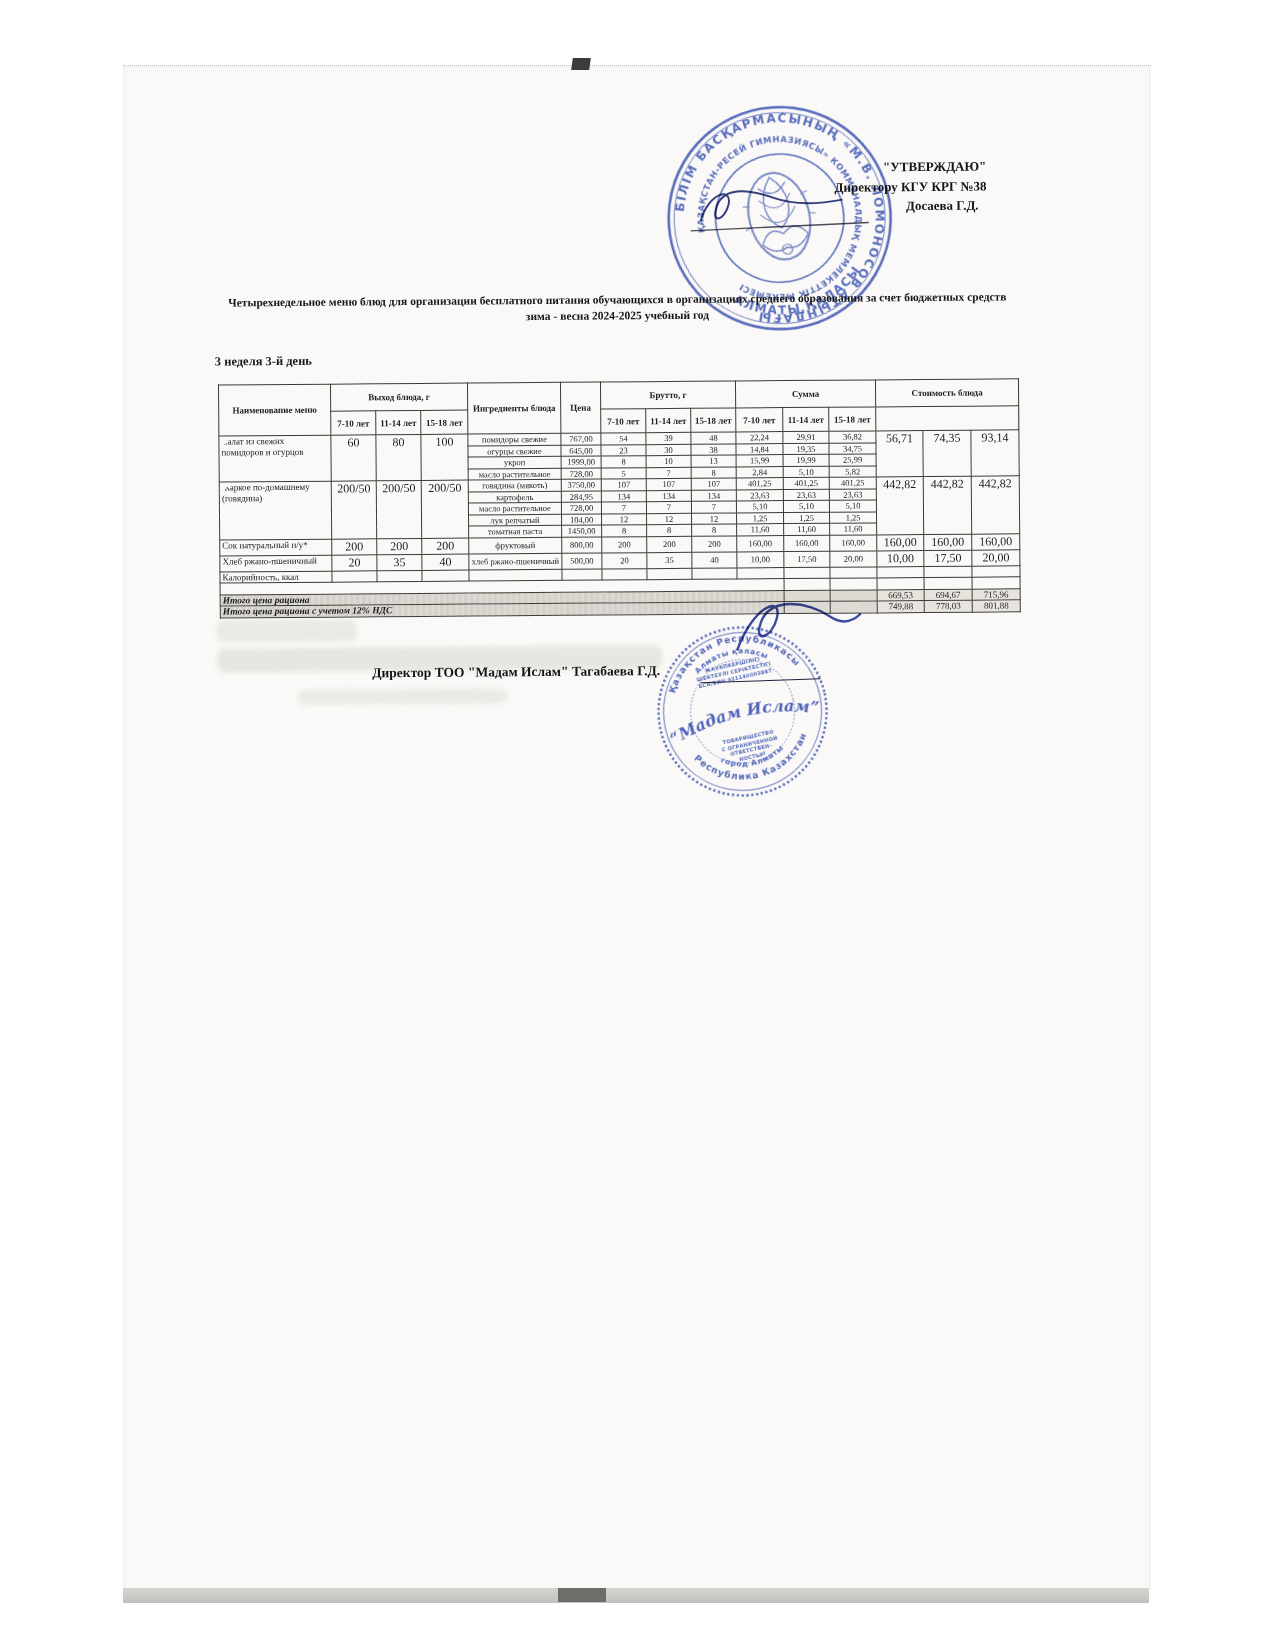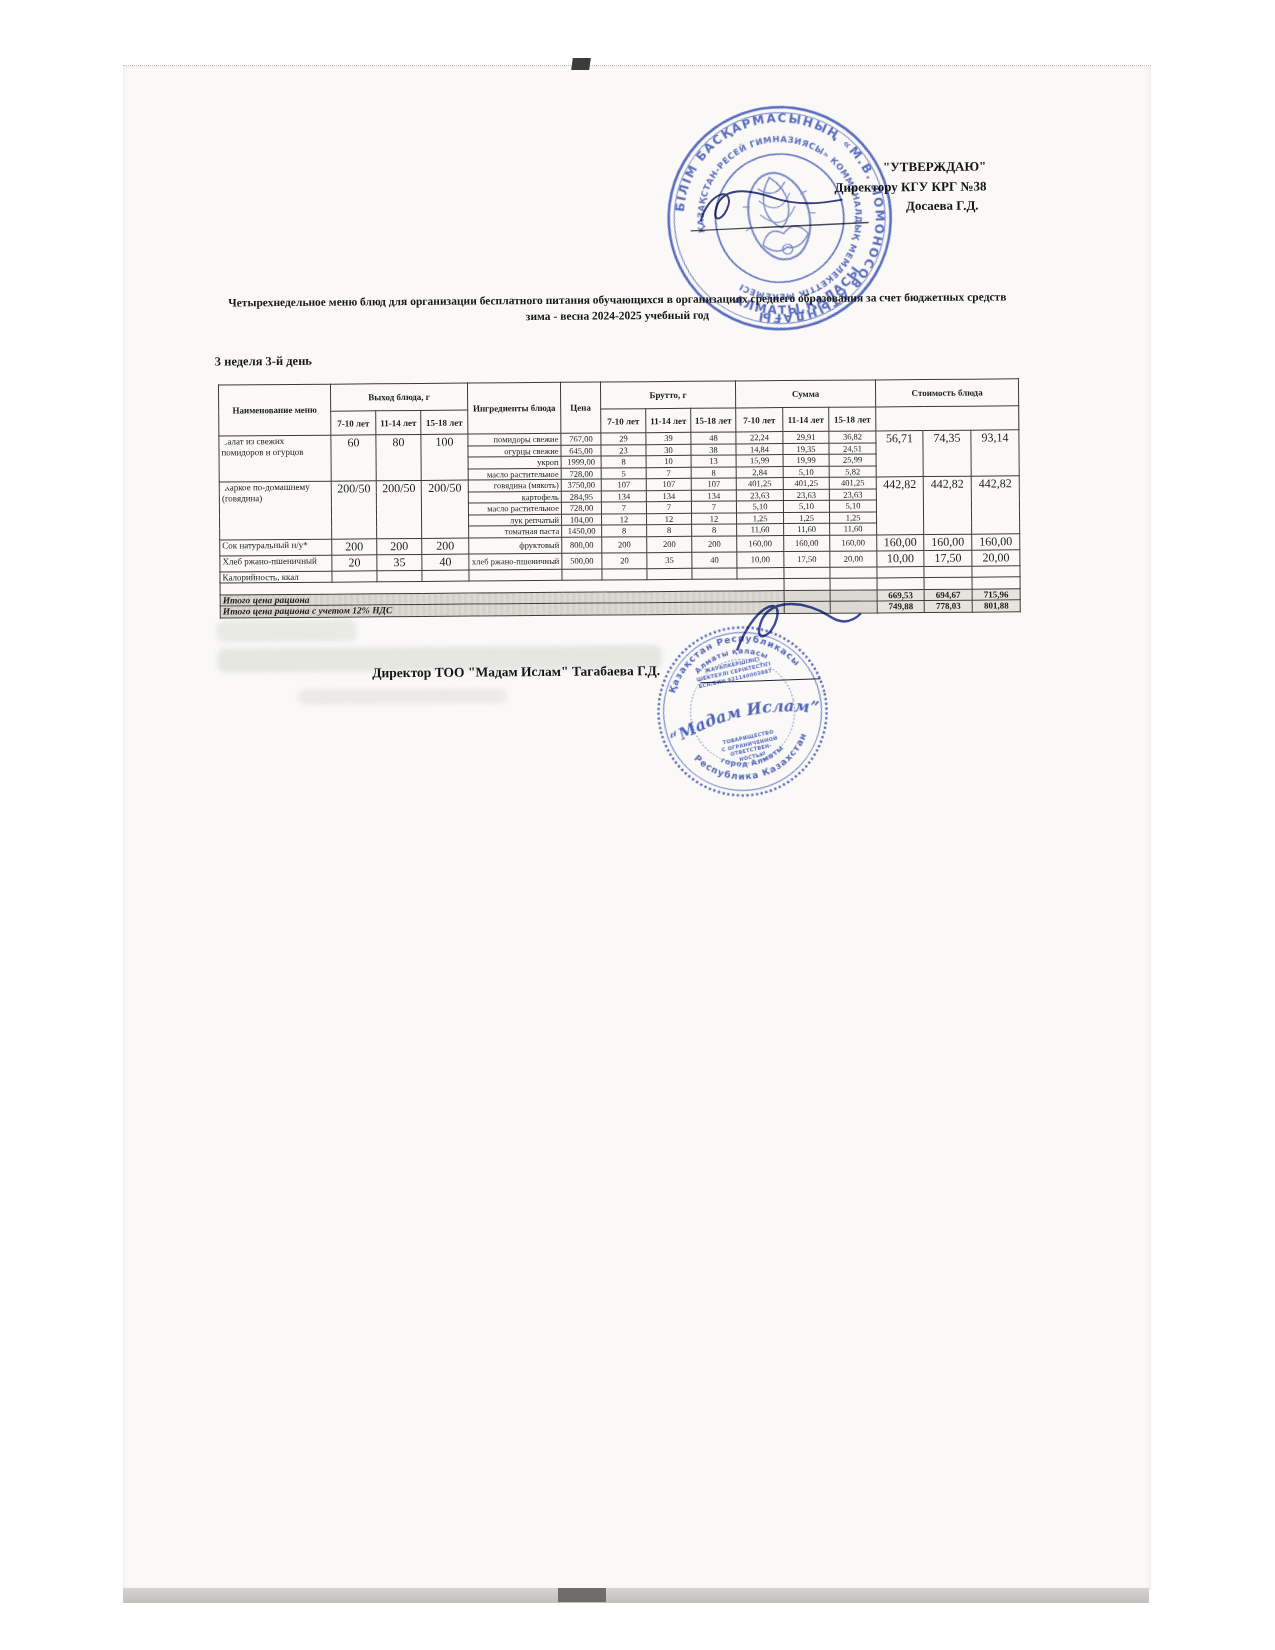--- a/index.html
+++ b/index.html
@@ -53,31 +53,31 @@
   }
   .tbl th, .tbl td { border:1px solid #3b3b38; padding:0 2px; overflow:hidden; white-space:normal; }
   .tbl th { font-weight:bold; font-size:9px; text-align:center; }
   .th-age { font-size:8.5px; }
   .r-head1 { height:27px; }
   .r-head2 { height:24px; }
   .tbl tbody tr { height:11.5px; }
   .num { text-align:center; }
   .td-name { text-align:left; vertical-align:top; font-size:9px; line-height:10.5px; padding-top:1px;border-radius:18px; }
   .td-cal { font-weight:normal; }
-  .td-ing { text-align:right; font-size:8.5px; }
+  .td-ing { text-align:center; font-size:8.5px; }
   .td-out, .td-cost { vertical-align:top; font-size:12px; padding-top:1px; }
   .row-cal { height:12px; }
   .row-spacer { height:10px; }
   .row-total { height:13.5px; }
   .tot-label {
     font-style:italic; font-weight:bold; text-align:left; font-size:9.5px;
     background:repeating-linear-gradient(90deg,#dcdad3 0 3px,#d3d1ca 3px 6px);
   }
   .tot-empty { background:#dcdad3; }
-  .tot-val { font-weight:bold; background:#e6e4dd; text-align:center; font-size:9px; }
+  .tot-val { font-weight:normal; background:#e6e4dd; text-align:center; font-size:9px; }
 
   
   .director-line {
     position:absolute; left:247px; top:598px; font-weight:bold; font-size:13.5px; color:#141414;
   }
   .director-underline {
     position:absolute; left:575px; top:610px; width:120px; height:6px;
     border-bottom:1.6px solid #20203a; transform:rotate(-1.5deg);
   }
 
@@ -196,39 +196,39 @@
             </tr>
           </thead>
           <tbody>
             <tr>
               <td class="td-name" rowspan="4">Салат из свежих помидоров и огурцов</td>
               <td class="td-out num" rowspan="4">60</td>
               <td class="td-out num" rowspan="4">80</td>
               <td class="td-out num" rowspan="4">100</td>
               <td class="td-ing">помидоры свежие</td>
               <td class="num">767,00</td>
-              <td class="num">29</td>
+              <td class="num">54</td>
               <td class="num">39</td>
               <td class="num">48</td>
               <td class="num">22,24</td>
               <td class="num">29,91</td>
               <td class="num">36,82</td>
               <td class="td-cost num" rowspan="4">56,71</td>
               <td class="td-cost num" rowspan="4">74,35</td>
               <td class="td-cost num" rowspan="4">93,14</td>
             </tr>
             <tr>
               <td class="td-ing">огурцы свежие</td>
               <td class="num">645,00</td>
               <td class="num">23</td>
               <td class="num">30</td>
               <td class="num">38</td>
               <td class="num">14,84</td>
               <td class="num">19,35</td>
-              <td class="num">24,51</td>
+              <td class="num">34,75</td>
             </tr>
             <tr>
               <td class="td-ing">укроп</td>
               <td class="num">1999,00</td>
               <td class="num">8</td>
               <td class="num">10</td>
               <td class="num">13</td>
               <td class="num">15,99</td>
               <td class="num">19,99</td>
               <td class="num">25,99</td>

